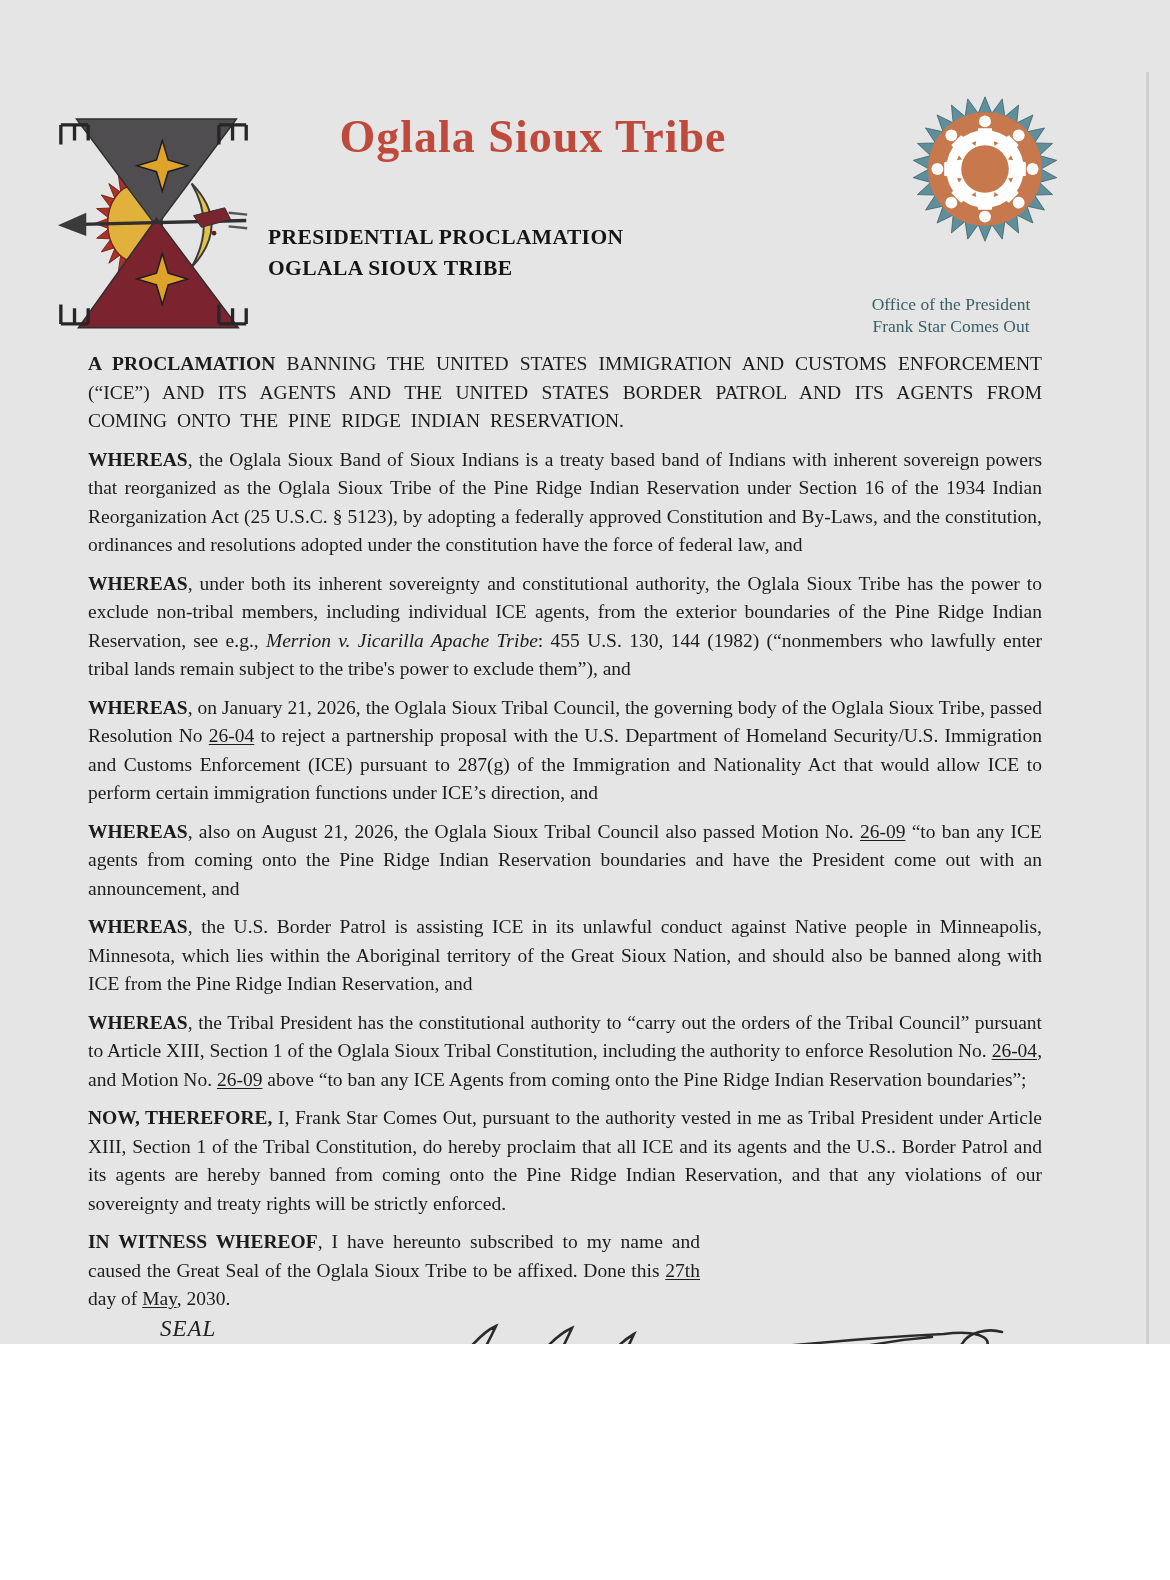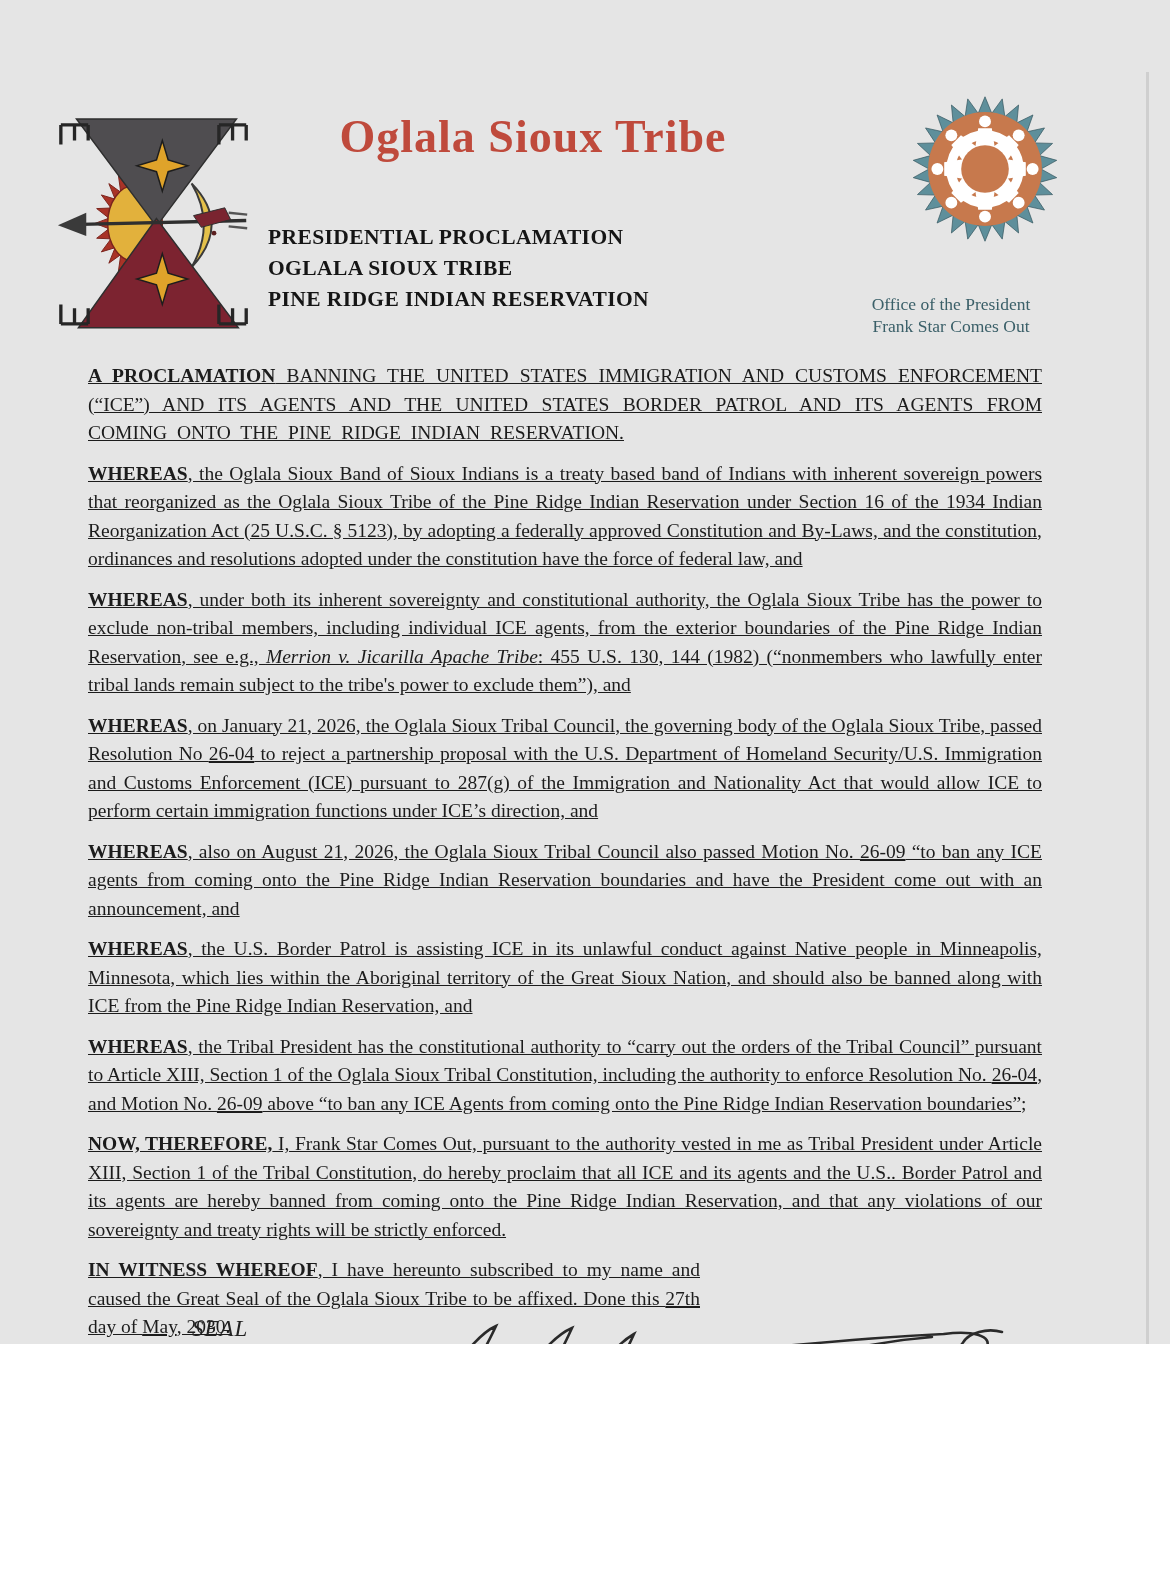--- a/index.html
+++ b/index.html
@@ -31,30 +31,30 @@
   .seal{position:absolute;left:900px;top:84px;width:170px;height:170px;}
   .seal-caption{
     position:absolute;left:844px;top:293px;width:214px;
     text-align:center;font-size:17.5px;line-height:22px;color:#3a5f68;
   }
   
   .content{
     position:absolute;left:88px;top:350px;width:954px;
     font-size:19.5px;line-height:28.5px;text-align:justify;
   }
-  .content p{margin:12px 0 10px 0;text-decoration:underline;}
+  .content p{margin:0 0 10px 0;}
   .content p.allcaps{word-spacing:5px;}
   .witness{margin-left:342px;width:612px;}
   .b{font-weight:bold;}
   .i{font-style:italic;}
   .u{text-decoration:underline;text-underline-offset:2px;}
   
   .seal-word{
     position:absolute;left:160px;top:1316px;
-    font-style:italic;font-size:23px;letter-spacing:1px;color:#222;margin-left:32px;
+    font-style:italic;font-size:23px;letter-spacing:1px;color:#222;
   }
   .sig-line{
     position:absolute;left:430px;top:1383px;width:602px;height:2px;
     background:#4a4a4a;
   }
   .sig-scrawl{position:absolute;left:424px;top:1322px;width:616px;height:86px;}
   .sig-name{
     position:absolute;left:430px;top:1393px;
     font-size:21px;color:#1c1c1c;letter-spacing:.5px;
   }
@@ -96,21 +96,20 @@
       <path d="M6,224 H34 M6,224 V204 M20,224 V208 M34,224 V208"></path>
       <path d="M168,224 H196 M168,224 V204 M182,224 V208 M196,224 V208"></path>
     </g>
   </svg>
 
   <div class="doc-title">Oglala Sioux Tribe</div>
 
   <div class="doc-subtitle">
     <div>PRESIDENTIAL PROCLAMATION</div>
     <div>OGLALA SIOUX TRIBE</div>
-    <div>PINE RIDGE INDIAN RESERVATION</div>
   </div>
 
   <svg class="seal" viewBox="0 0 200 200">
     <path id="seal-rays" fill="#5e8f9b" stroke="#30535c" stroke-width="0.8" d="M166.0,100.0L184.4,110.2L164.1,115.8ZM164.1,115.8L179.5,130.1L158.4,130.7ZM158.4,130.7L170.0,148.3L149.4,143.8ZM149.4,143.8L156.4,163.6L137.5,154.3ZM137.5,154.3L139.5,175.3L123.4,161.7ZM123.4,161.7L120.3,182.5L108.0,165.5ZM108.0,165.5L100.0,185.0L92.0,165.5ZM92.0,165.5L79.7,182.5L76.6,161.7ZM76.6,161.7L60.5,175.3L62.5,154.3ZM62.5,154.3L43.6,163.6L50.6,143.8ZM50.6,143.8L30.0,148.3L41.6,130.7ZM41.6,130.7L20.5,130.1L35.9,115.8ZM35.9,115.8L15.6,110.2L34.0,100.0ZM34.0,100.0L15.6,89.8L35.9,84.2ZM35.9,84.2L20.5,69.9L41.6,69.3ZM41.6,69.3L30.0,51.7L50.6,56.2ZM50.6,56.2L43.6,36.4L62.5,45.7ZM62.5,45.7L60.5,24.7L76.6,38.3ZM76.6,38.3L79.7,17.5L92.0,34.5ZM92.0,34.5L100.0,15.0L108.0,34.5ZM108.0,34.5L120.3,17.5L123.4,38.3ZM123.4,38.3L139.5,24.7L137.5,45.7ZM137.5,45.7L156.4,36.4L149.4,56.2ZM149.4,56.2L170.0,51.7L158.4,69.3ZM158.4,69.3L179.5,69.9L164.1,84.2ZM164.1,84.2L184.4,89.8L166.0,100.0Z"></path>
     <circle cx="100" cy="100" r="67" fill="#c7794d"></circle>
     <defs>
       <g id="dancer">
         <circle cx="100" cy="44" r="7"></circle>
         <path d="M92,52 L108,52 L112,78 L88,78 Z"></path>
       </g>

